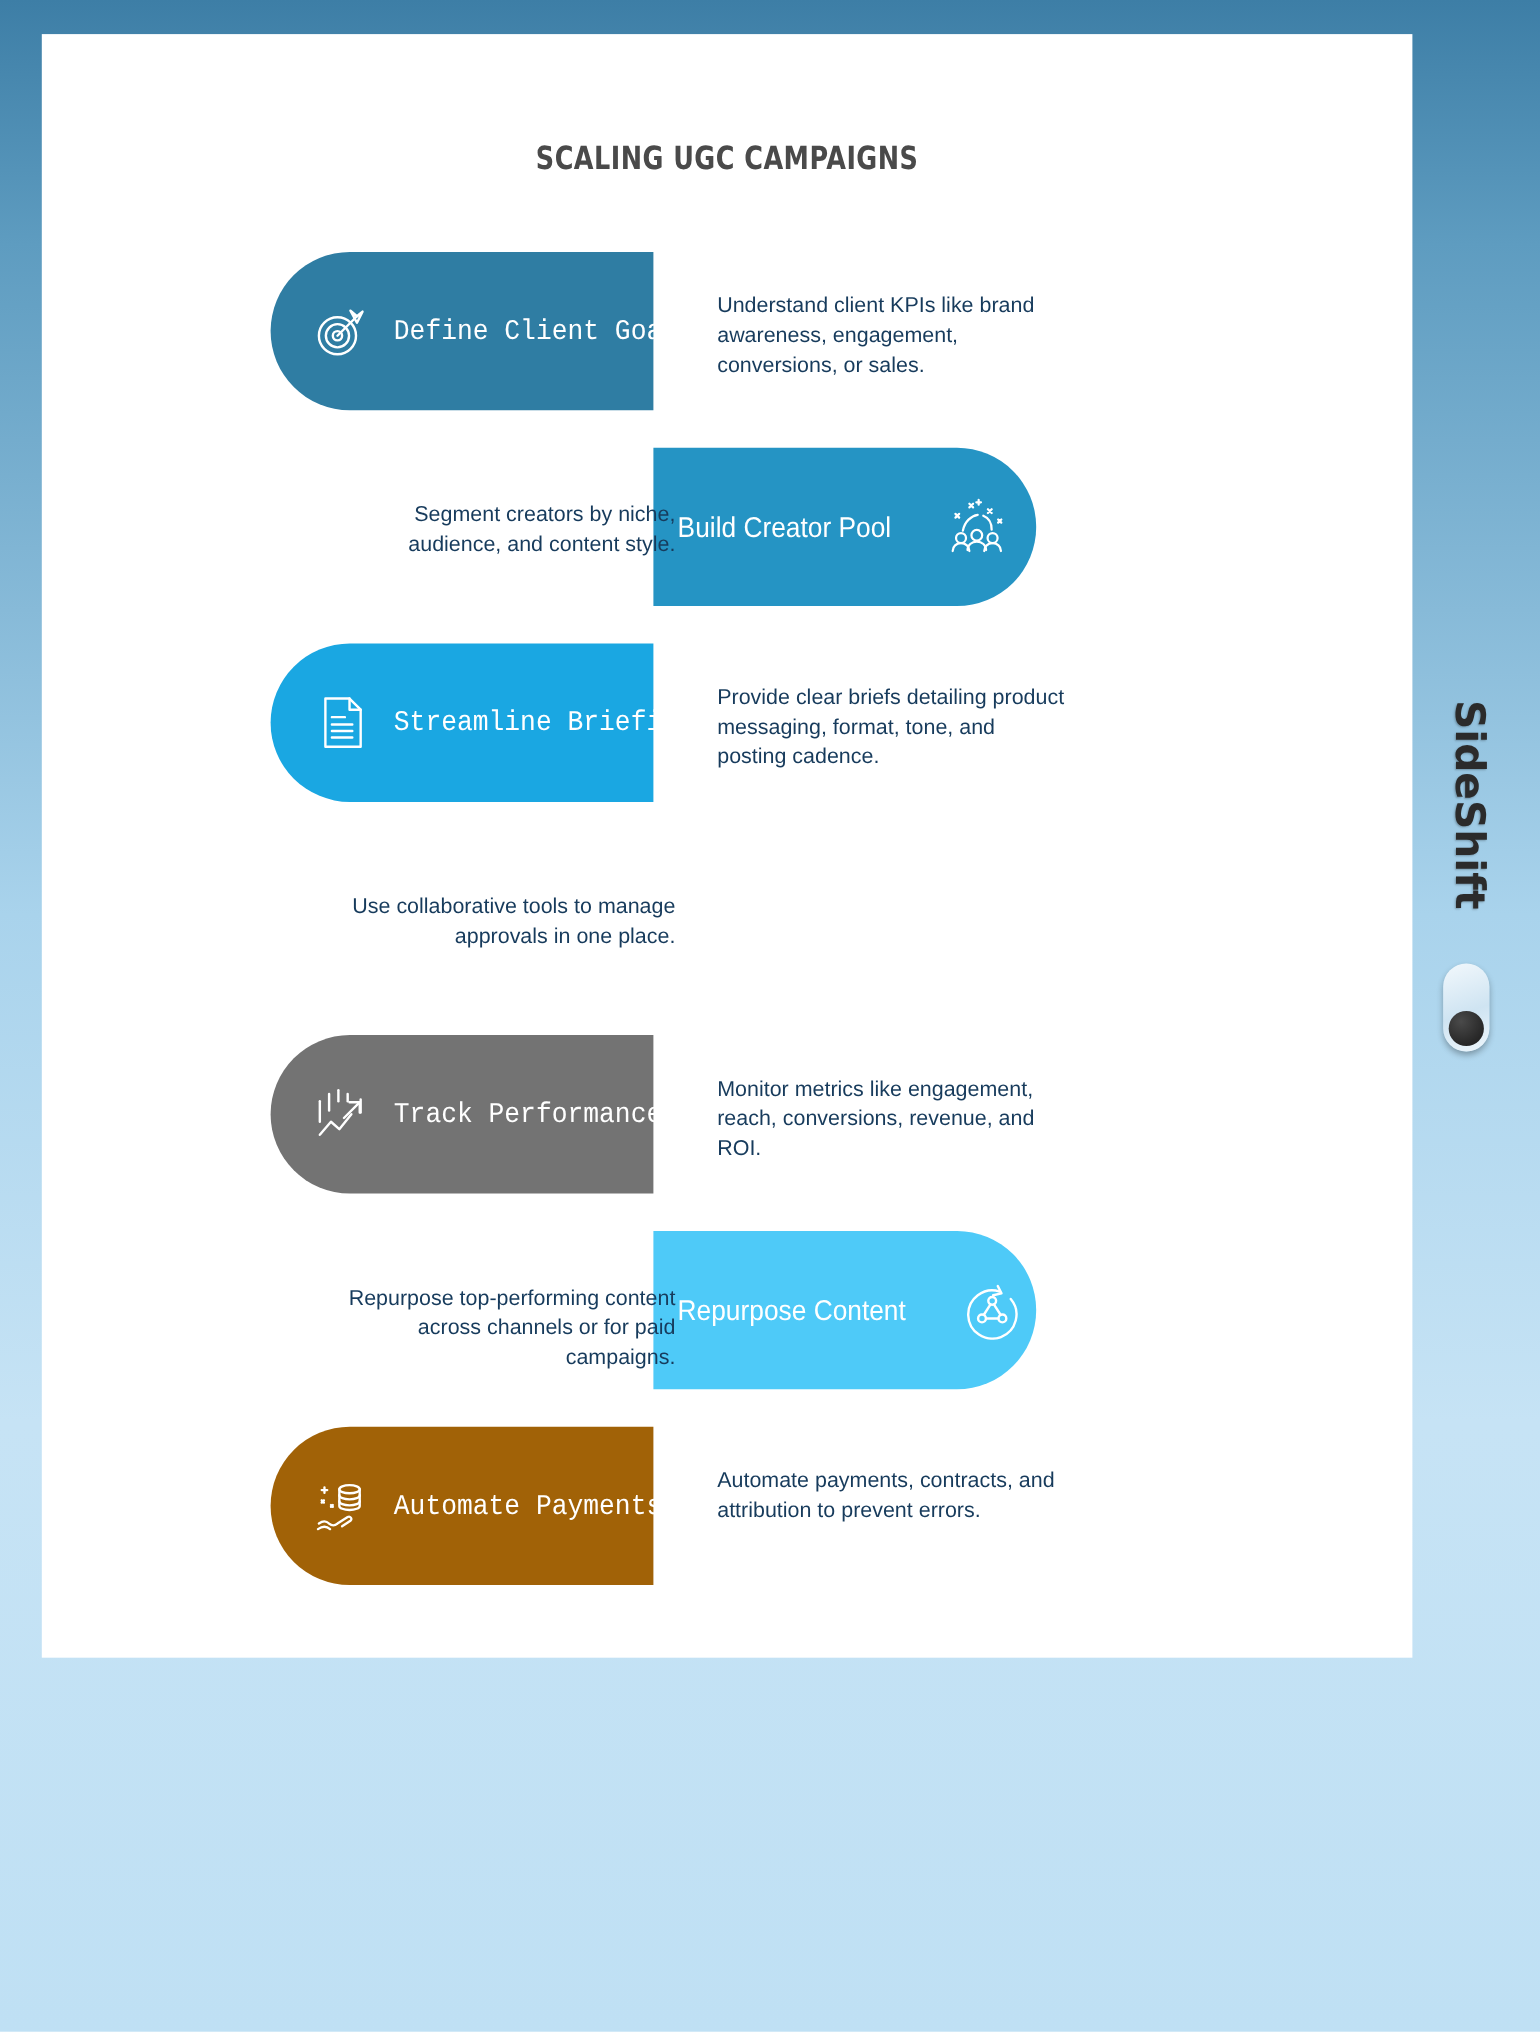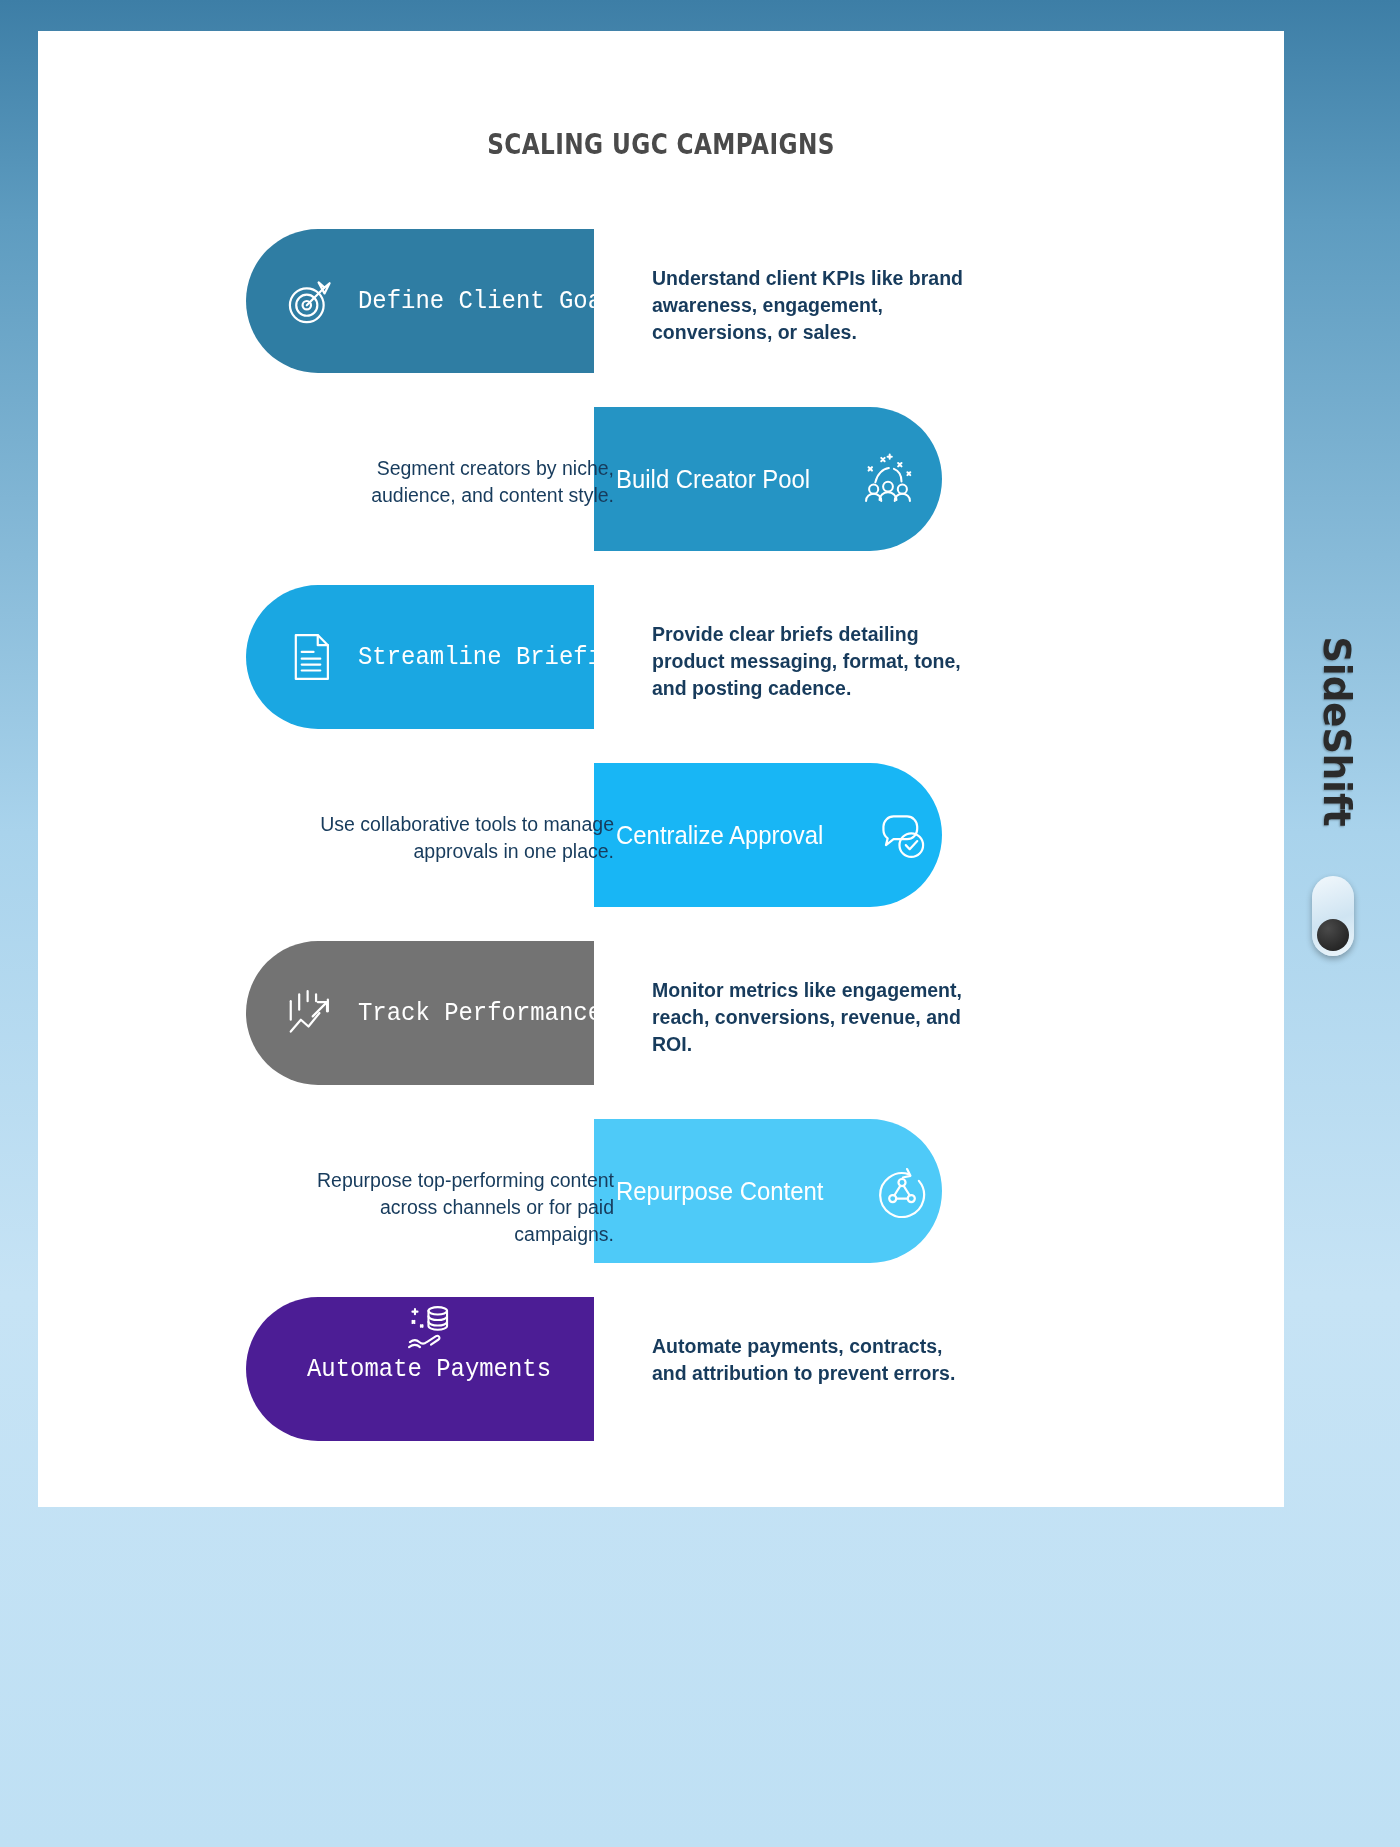--- a/index.html
+++ b/index.html
@@ -115,21 +115,20 @@
     position: absolute;
     font-size: 19.5px;
     line-height: 1.38;
     color: #173b5c;
     width: 318px;
   }
   .row.left .desc {
     left: 614px;
     top: 36px;
     text-align: left;
-    font-weight: bold;
   }
   .row.right .desc {
     left: 258px;
     top: 48px;
     text-align: right;
   }
 
   
   #brand {
     position: absolute;
@@ -226,30 +225,20 @@
       <path d="M14 6h26l12 12v40H14z"></path>
       <path d="M40 6v12h12"></path>
       <path d="M21 26h14M21 34h22M21 41h22M21 48h22"></path>
     </svg>
           </span>
           <span class="pill-label">Streamline Briefing</span>
         </div>
         <div class="desc">Provide clear briefs detailing product messaging, format, tone, and posting cadence.</div>
       </div>
       <div class="row right">
-        <div class="pill" style="background: rgb(24, 182, 245);">
-          <span class="pill-icon">
-    <svg viewBox="0 0 64 64" fill="none" stroke="#fff" stroke-width="2.6" stroke-linecap="round" stroke-linejoin="round">
-      <path d="M10 22a12 12 0 0 1 12-12h16a12 12 0 0 1 12 12v3a12 12 0 0 1-12 12H22l-9 7 2-8a12 12 0 0 1-5-9.6z"></path>
-      <circle cx="43" cy="44" r="14"></circle>
-      <path d="M36.5 44l4.6 4.8 9-9.6"></path>
-    </svg>
-          </span>
-          <span class="pill-label">Centralize Approval</span>
-        </div>
         <div class="desc">Use collaborative tools to manage approvals in one place.</div>
       </div>
       <div class="row left">
         <div class="pill" style="background: #737373;">
           <span class="pill-icon">
     <svg viewBox="0 0 64 64" fill="none" stroke="#fff" stroke-width="2.6" stroke-linecap="round" stroke-linejoin="round">
       <path d="M8 18v22"></path>
       <path d="M18 10v18"></path>
       <path d="M28 6v12"></path>
       <path d="M38 10v8"></path>
@@ -273,21 +262,21 @@
       <circle cx="21" cy="41" r="4.2"></circle>
       <circle cx="43" cy="41" r="4.2"></circle>
       <path d="M30 26L23 37M34 26l7 11M25.5 41h13"></path>
     </svg>
           </span>
           <span class="pill-label">Repurpose Content</span>
         </div>
         <div class="desc">Repurpose top-performing content across channels or for paid campaigns.</div>
       </div>
       <div class="row left">
-        <div class="pill" style="background: #4c1d95; flex-direction: column;">
+        <div class="pill" style="background: #a16207;">
           <span class="pill-icon">
     <svg viewBox="0 0 64 64" fill="none" stroke="#fff" stroke-width="2.5" stroke-linecap="round" stroke-linejoin="round">
       <ellipse cx="40" cy="14" rx="11" ry="4.4"></ellipse>
       <path d="M29 14v18c0 2.4 5 4.4 11 4.4s11-2 11-4.4V14"></path>
       <path d="M29 20.5c0 2.4 5 4.4 11 4.4s11-2 11-4.4"></path>
       <path d="M29 27c0 2.4 5 4.4 11 4.4s11-2 11-4.4"></path>
       <path d="M7 51c4-3 8-3 11 0 3 2.6 6 2.6 9 0l11-7c2.6-1.6 5.6 2 3 4l-9 6"></path>
       <path d="M6 57c5-3.6 9-3.6 13 0"></path>
       <path d="M13 12v6M10 15h6"></path>
       <path d="M10 26l2.4 2.4M12.4 26L10 28.4"></path>

